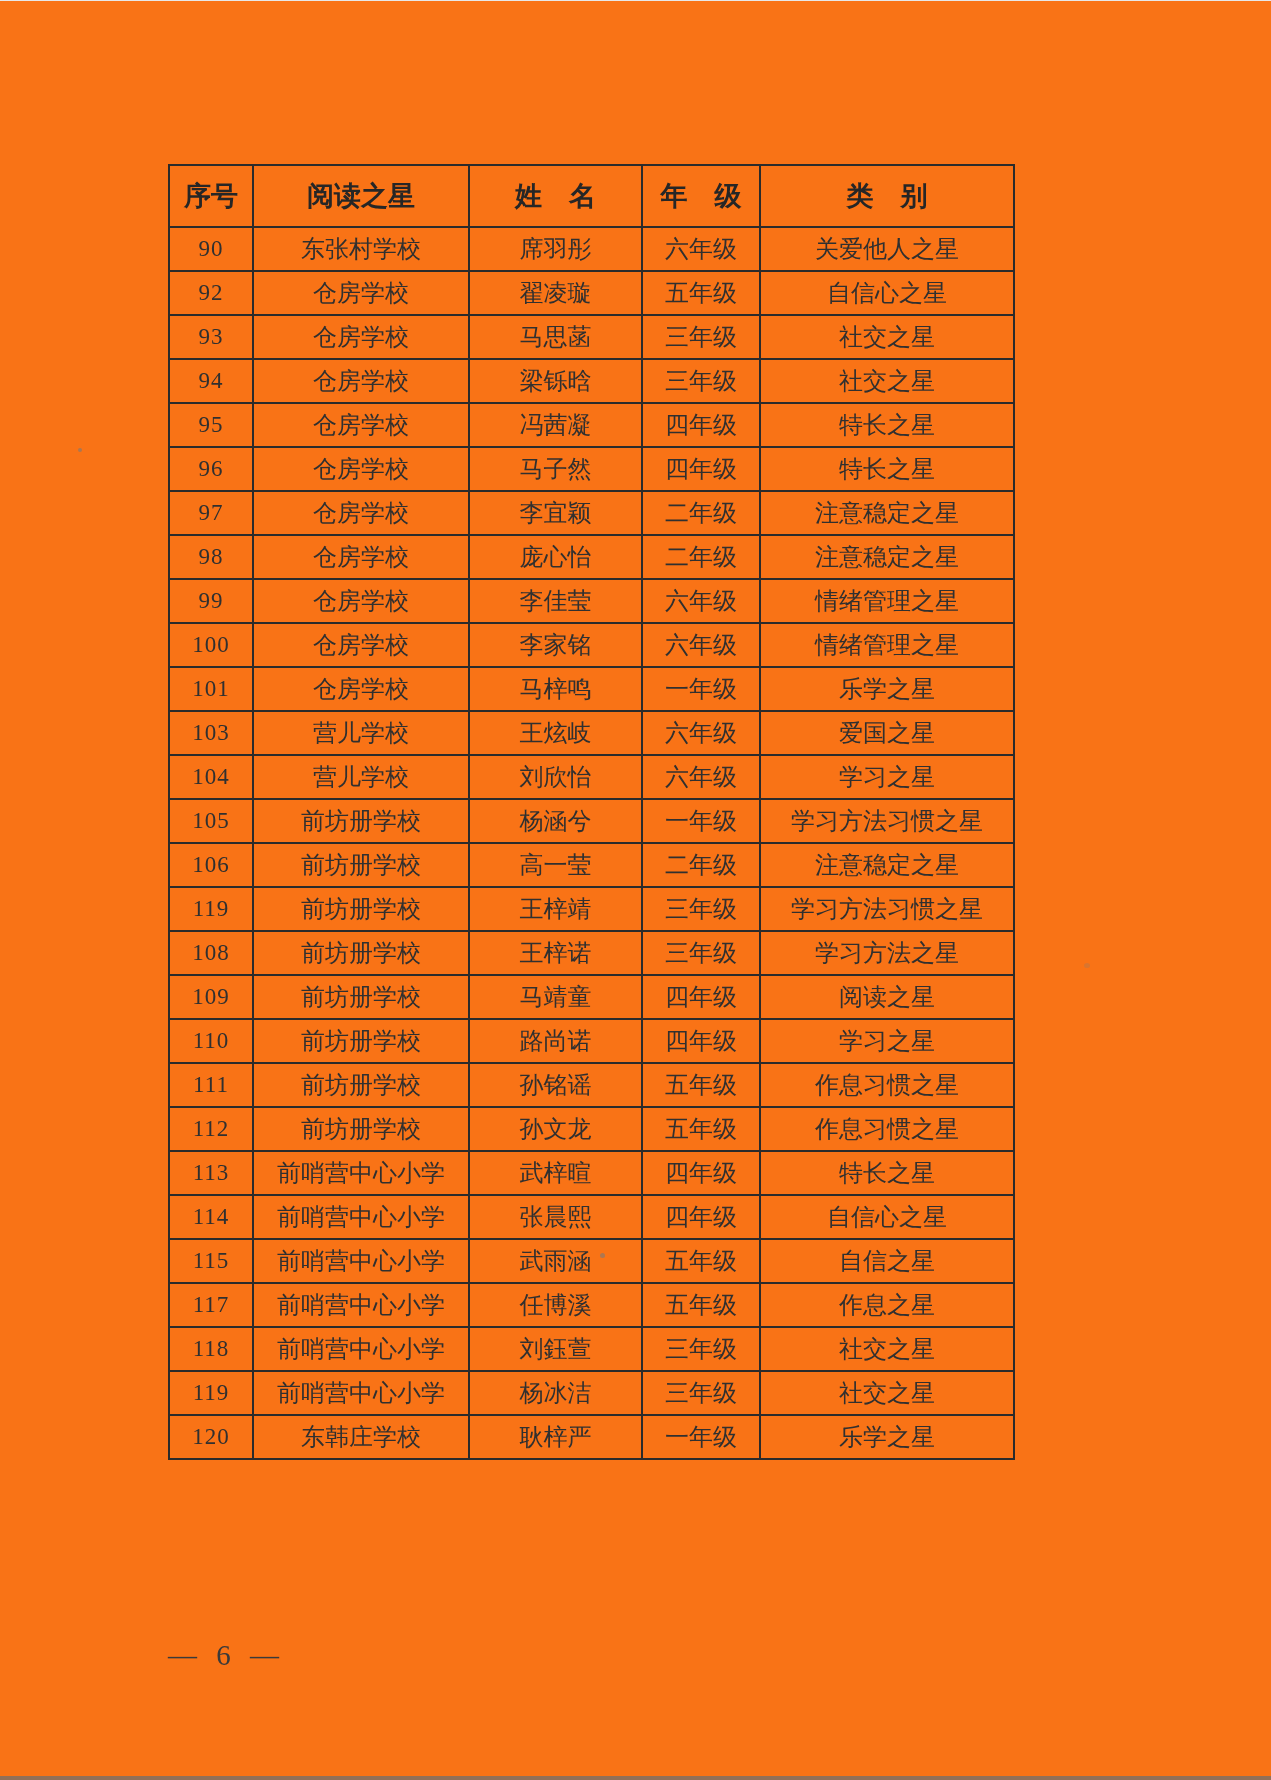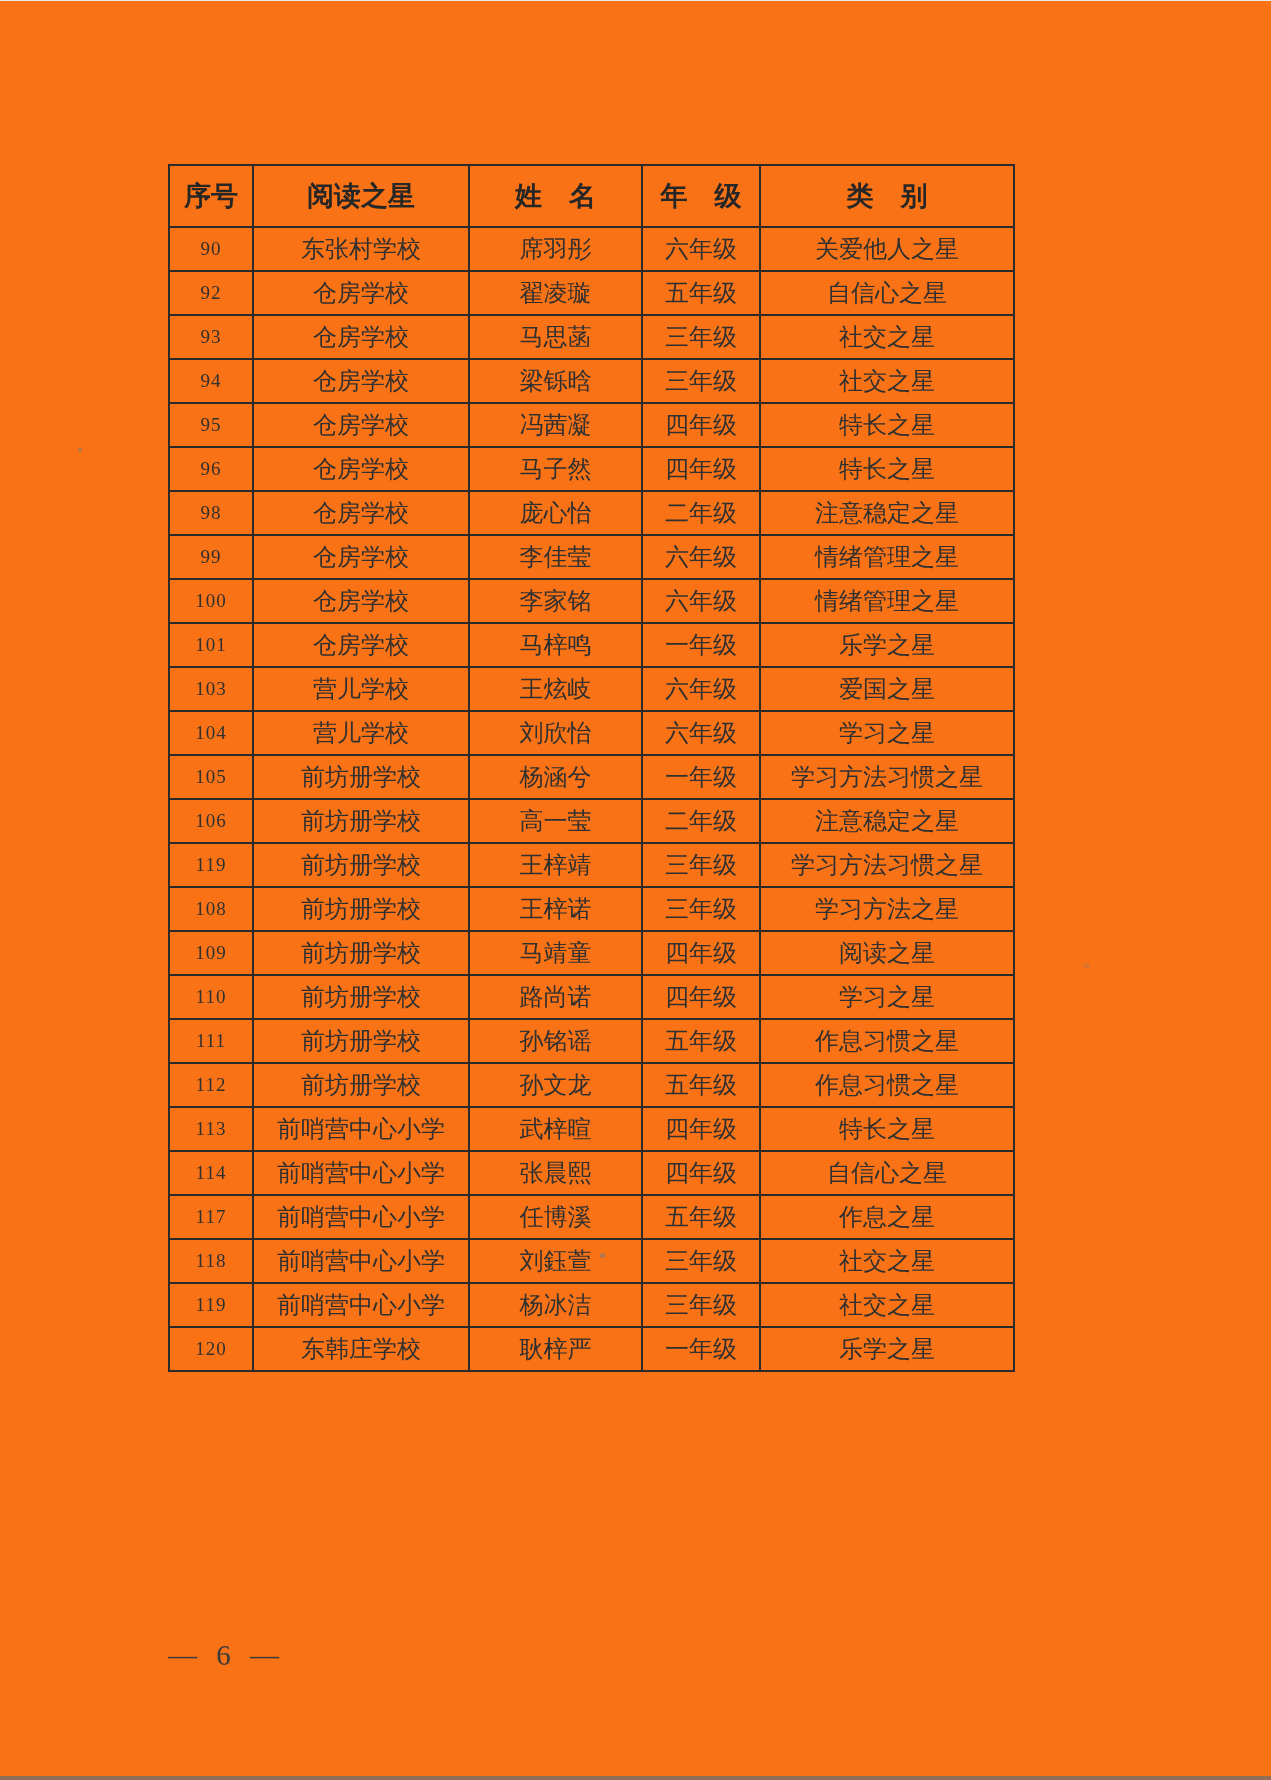--- a/index.html
+++ b/index.html
@@ -39,21 +39,21 @@
     font-size: 27px;
     font-weight: 600;
     color: #262626;
   }
   .award-table td {
     height: 42px;
     font-size: 24px;
     color: #303030;
   }
   .award-table td.cell-no {
-    font-size: 19px;
+    font-size: 23px;
     letter-spacing: 1px;
   }
   col.c-no     { width: 84px; }
   col.c-school { width: 216px; }
   col.c-name   { width: 173px; }
   col.c-grade  { width: 118px; }
   col.c-cat    { width: 254px; }
 
   .page-footer {
     position: absolute;
@@ -142,20 +142,27 @@
           <td class="cell-category">特长之星</td>
         </tr>
         <tr>
           <td class="cell-no">96</td>
           <td class="cell-school">仓房学校</td>
           <td class="cell-name">马子然</td>
           <td class="cell-grade">四年级</td>
           <td class="cell-category">特长之星</td>
         </tr>
         <tr>
+          <td class="cell-no">97</td>
+          <td class="cell-school">仓房学校</td>
+          <td class="cell-name">李宜颖</td>
+          <td class="cell-grade">二年级</td>
+          <td class="cell-category">注意稳定之星</td>
+        </tr>
+        <tr>
           <td class="cell-no">98</td>
           <td class="cell-school">仓房学校</td>
           <td class="cell-name">庞心怡</td>
           <td class="cell-grade">二年级</td>
           <td class="cell-category">注意稳定之星</td>
         </tr>
         <tr>
           <td class="cell-no">99</td>
           <td class="cell-school">仓房学校</td>
           <td class="cell-name">李佳莹</td>
@@ -252,20 +259,27 @@
           <td class="cell-name">武梓暄</td>
           <td class="cell-grade">四年级</td>
           <td class="cell-category">特长之星</td>
         </tr>
         <tr>
           <td class="cell-no">114</td>
           <td class="cell-school">前哨营中心小学</td>
           <td class="cell-name">张晨熙</td>
           <td class="cell-grade">四年级</td>
           <td class="cell-category">自信心之星</td>
+        </tr>
+        <tr>
+          <td class="cell-no">115</td>
+          <td class="cell-school">前哨营中心小学</td>
+          <td class="cell-name">武雨涵</td>
+          <td class="cell-grade">五年级</td>
+          <td class="cell-category">自信之星</td>
         </tr>
         <tr>
           <td class="cell-no">117</td>
           <td class="cell-school">前哨营中心小学</td>
           <td class="cell-name">任博溪</td>
           <td class="cell-grade">五年级</td>
           <td class="cell-category">作息之星</td>
         </tr>
         <tr>
           <td class="cell-no">118</td>

